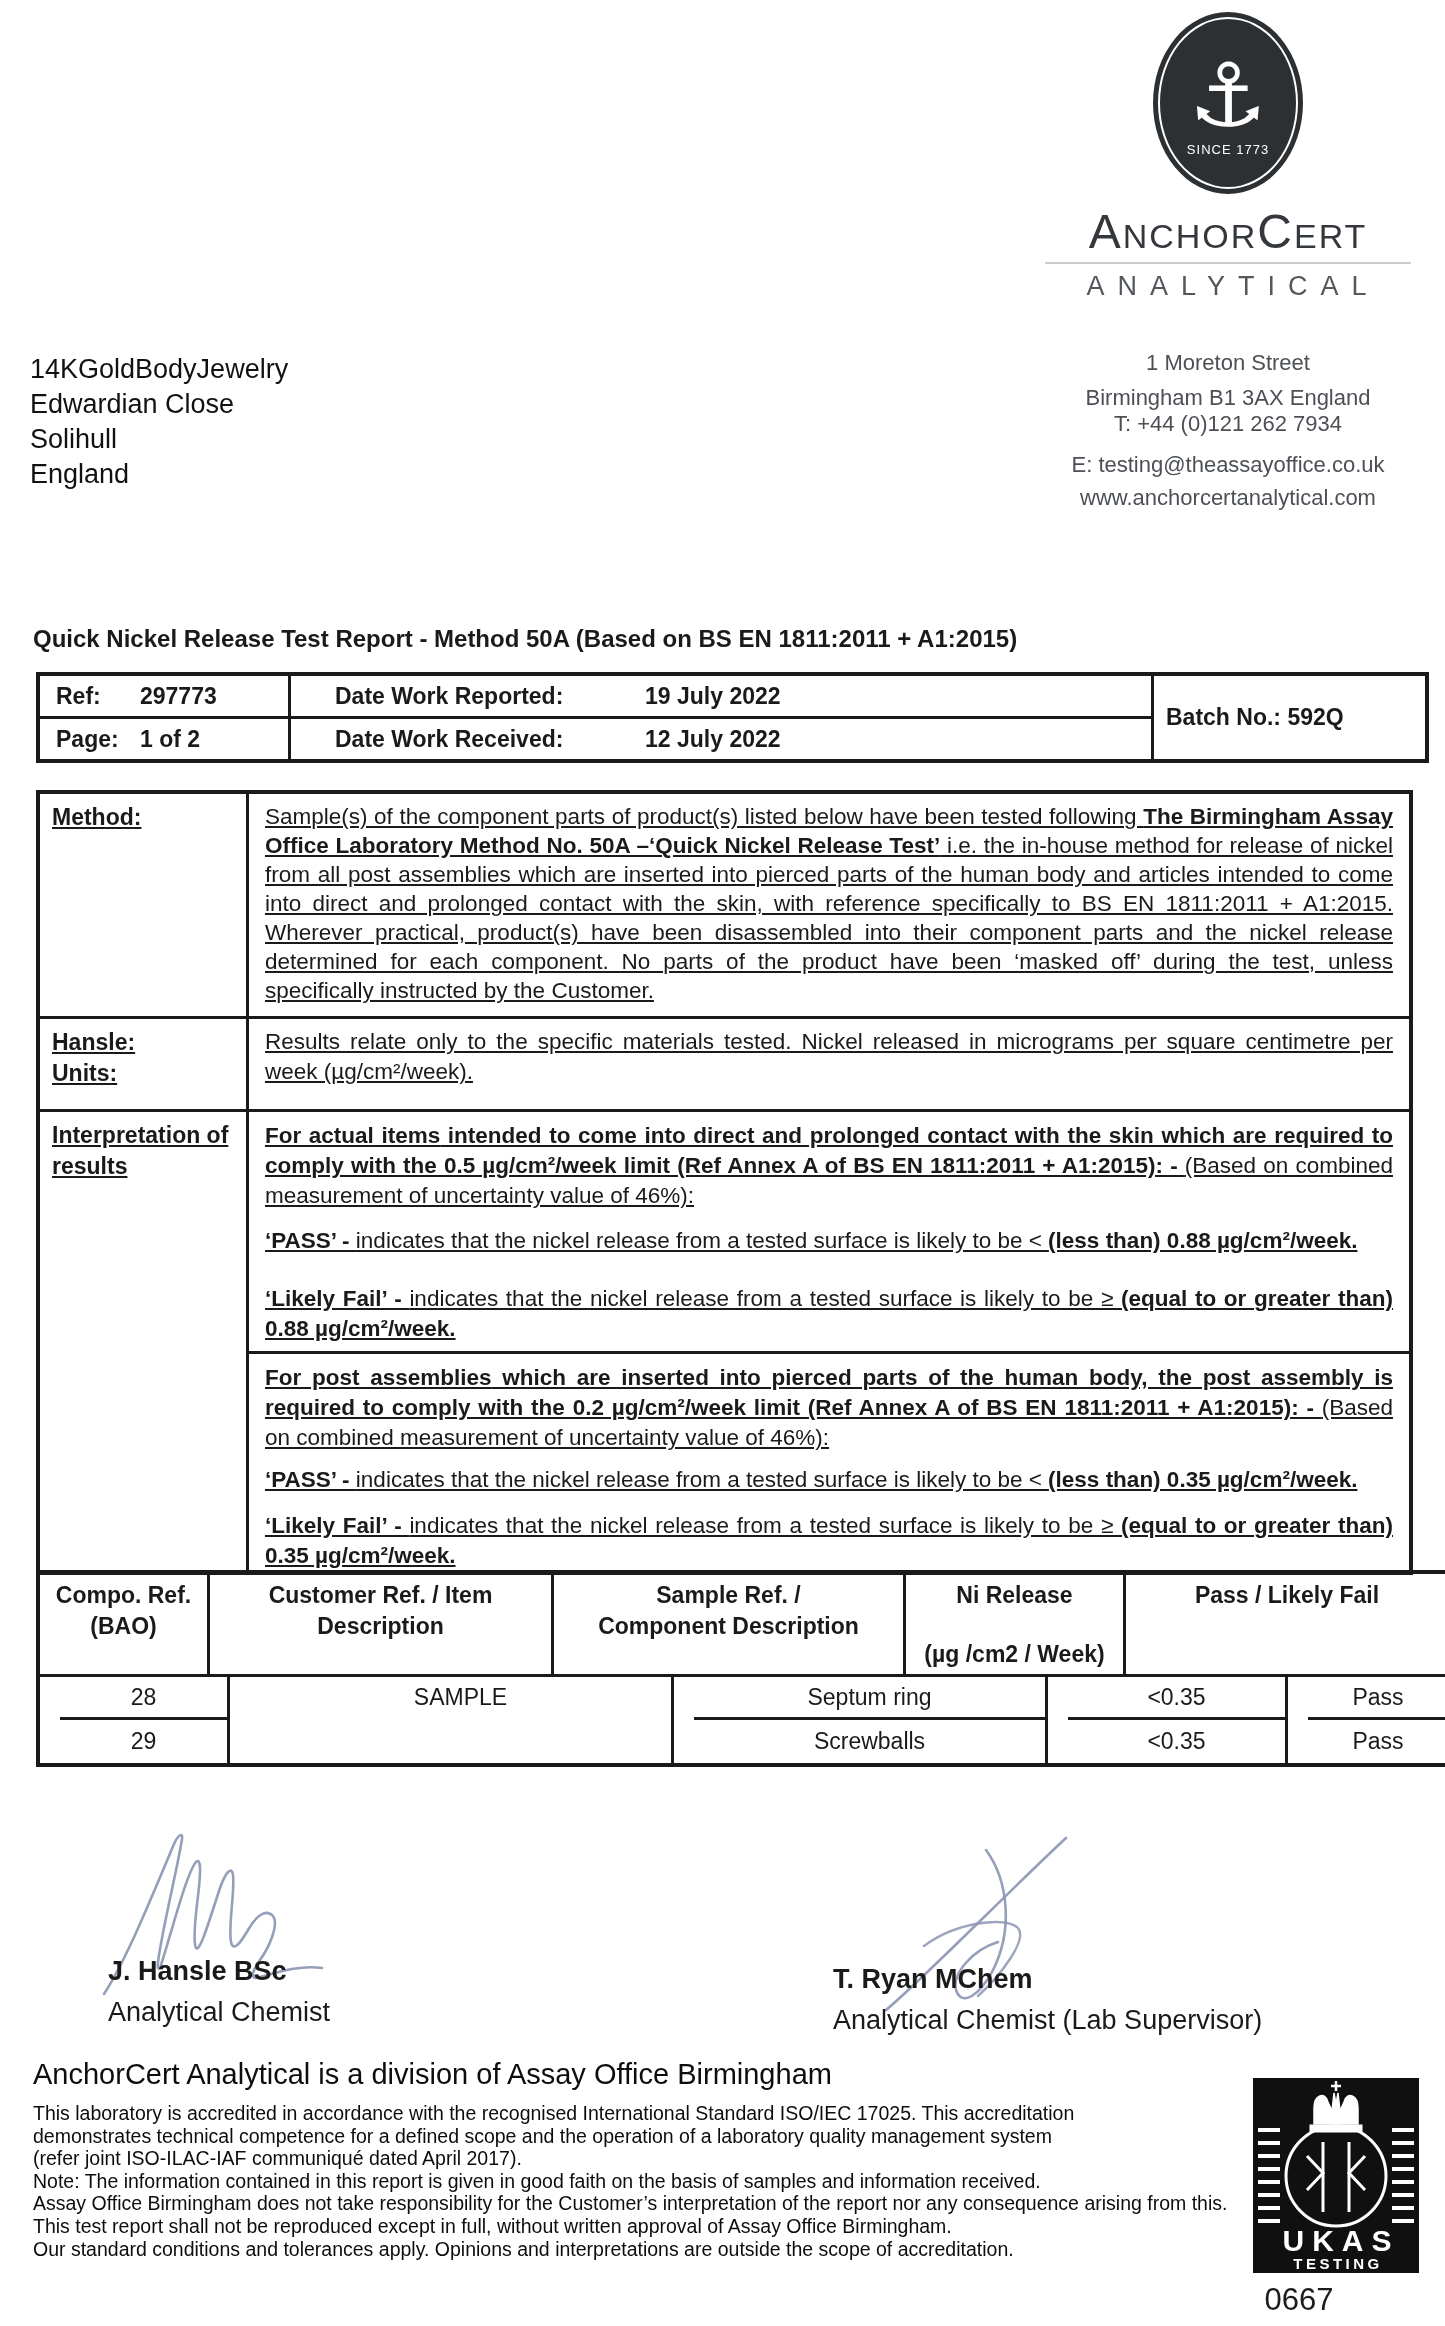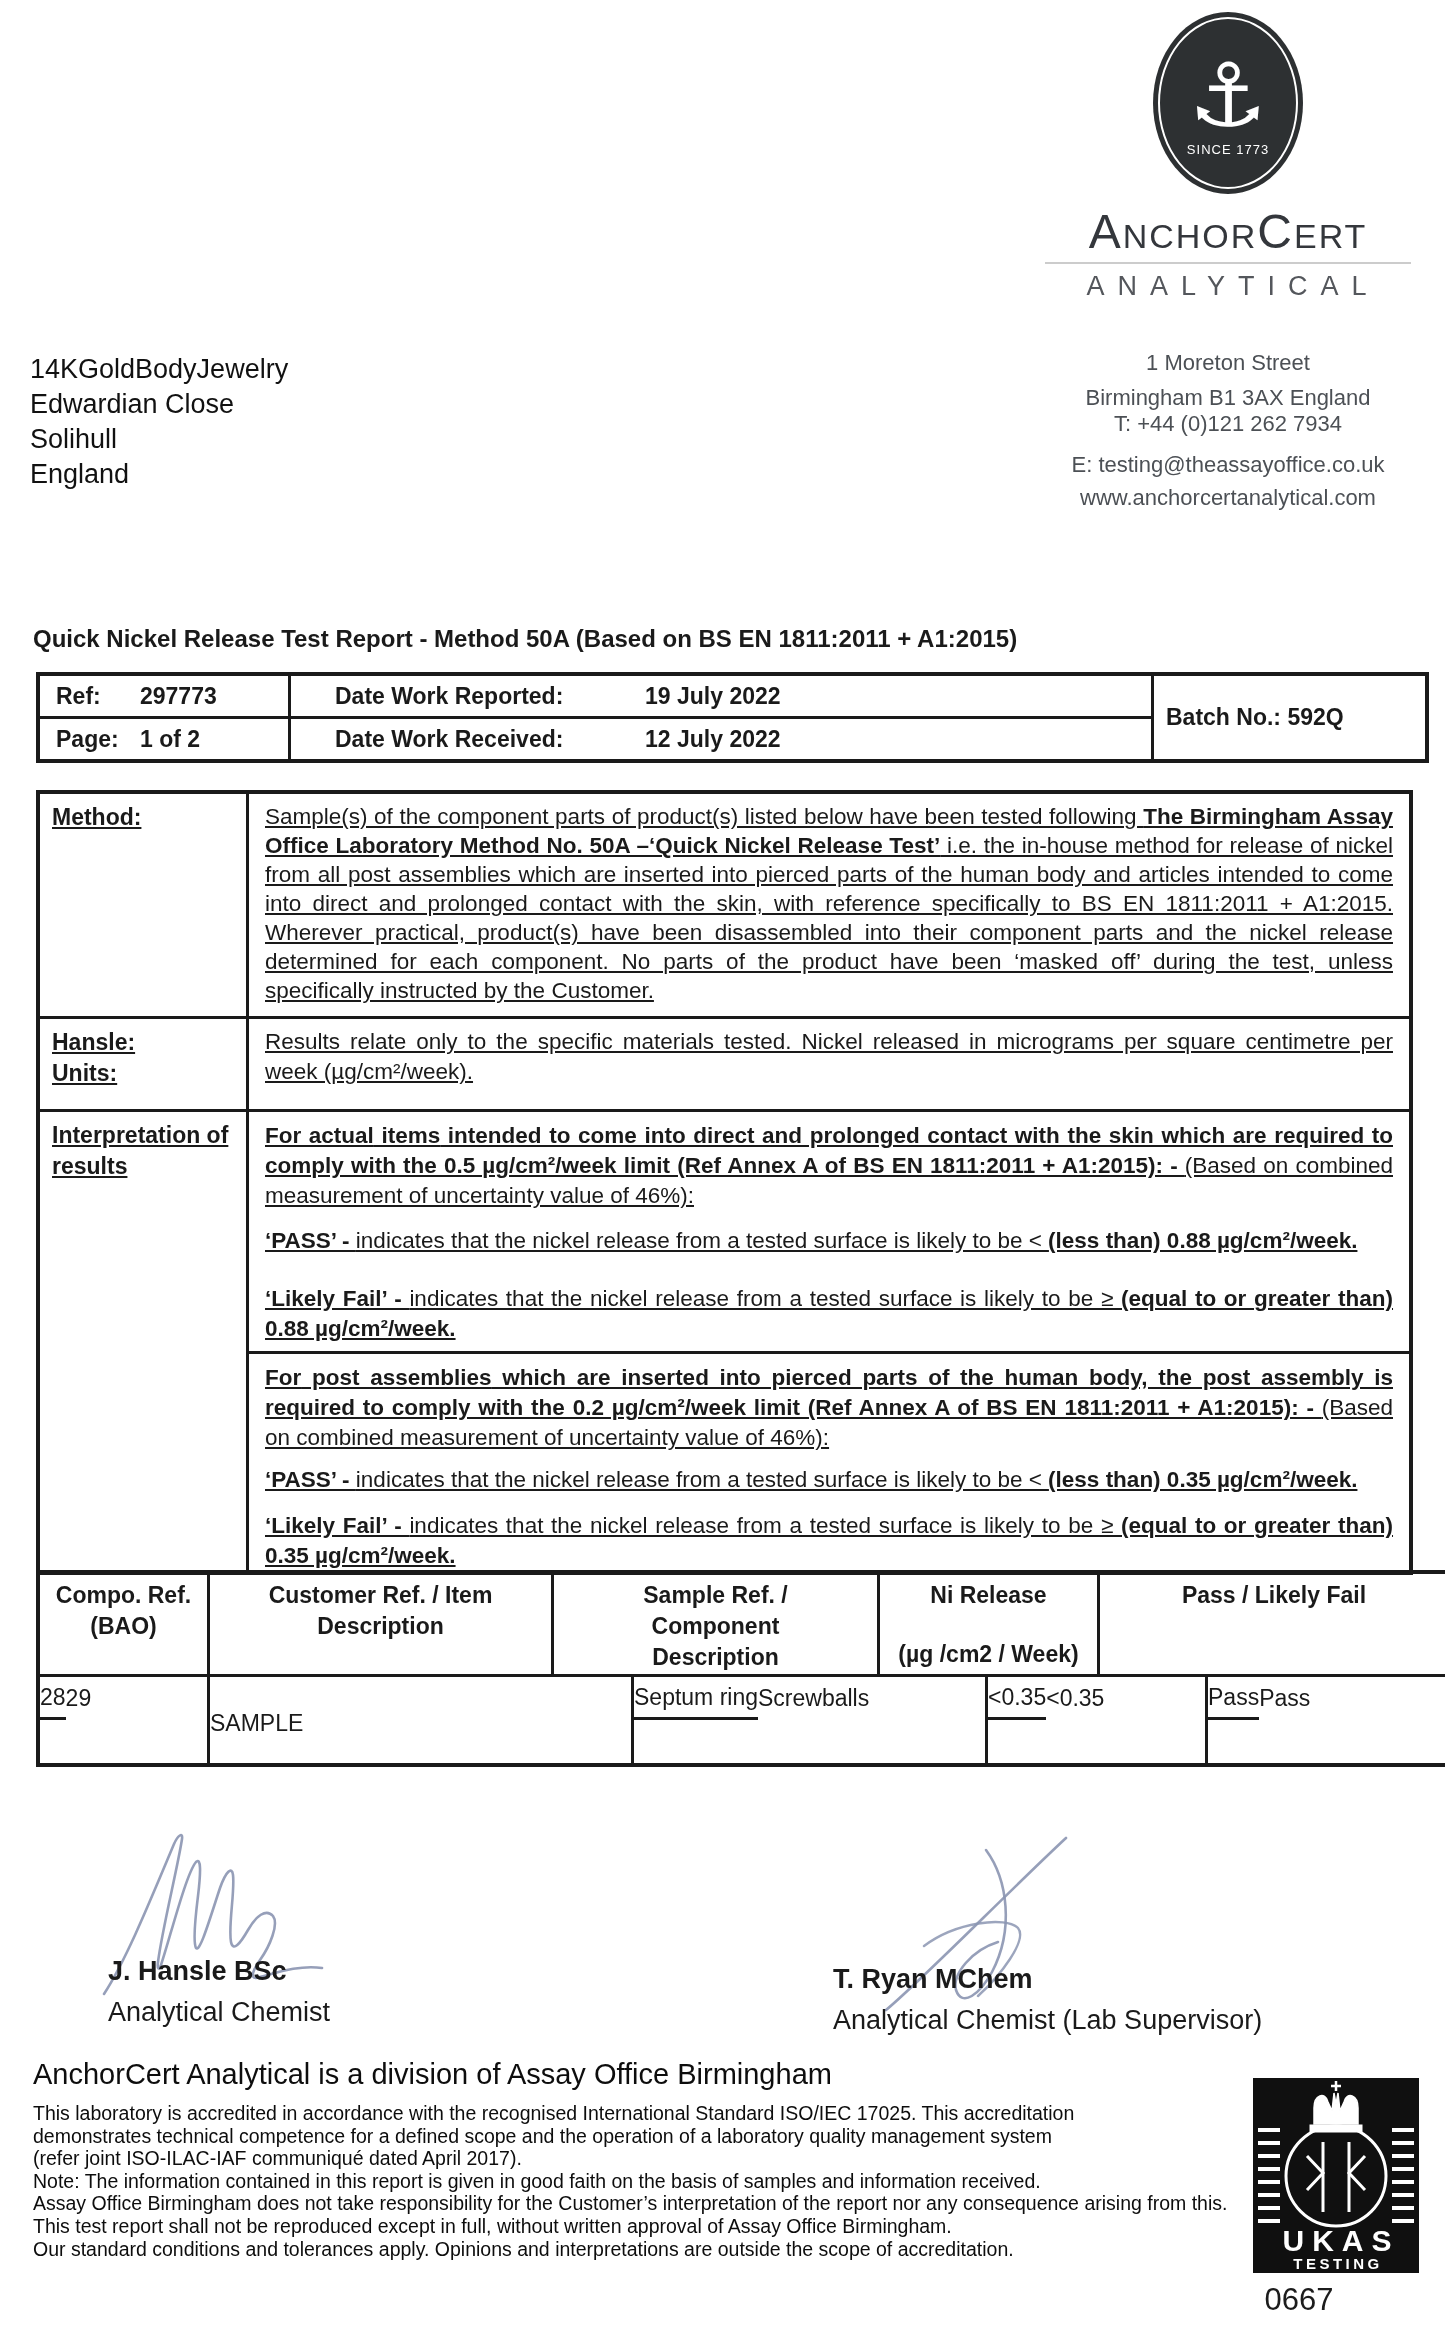--- a/index.html
+++ b/index.html
@@ -59,26 +59,26 @@
   .p-fail1{margin-top:28px;}
   .p-pass2{margin-top:12px;}
   .p-fail2{margin-top:16px;}
 
   
   .results-table{left:36px;top:1570px;width:1412px;border:4px solid #1a1a1a;border-right:none;box-sizing:border-box;}
   .res-hdr{display:flex;height:100px;border-bottom:3px solid #1a1a1a;font-weight:bold;font-size:23px;text-align:center;}
   .hc{border-right:3px solid #1a1a1a;padding-top:6px;box-sizing:border-box;line-height:31px;}
   .hc1{width:170px;}
   .hc2{width:344px;}
-  .hc3{width:326px;}
+  .hc3{width:352px;}
   .hc4{width:220px;display:flex;flex-direction:column;justify-content:space-between;padding-bottom:4px;}
   .hc5{flex:1;border-right:none;}
   .hc3 div{padding:0 40px;}
   .res-body{display:flex;height:86px;font-size:23px;}
-  .bc{border-right:3px solid #1a1a1a;display:flex;flex-direction:row;box-sizing:border-box;}
+  .bc{border-right:3px solid #1a1a1a;display:flex;flex-direction:column;box-sizing:border-box;margin-left:20px;}
   .bc1{width:170px;}
   .bc2{width:424px;align-items:center;padding-top:7px;}
   .bc3{width:354px;}
   .bc4{width:220px;}
   .bc5{flex:1;border-right:none;}
   .cell{height:43px;display:flex;align-items:center;justify-content:center;box-sizing:border-box;}
   .cell.divb{border-bottom:3px solid #1a1a1a;}
 
   
   .sig-svg{position:absolute;}

